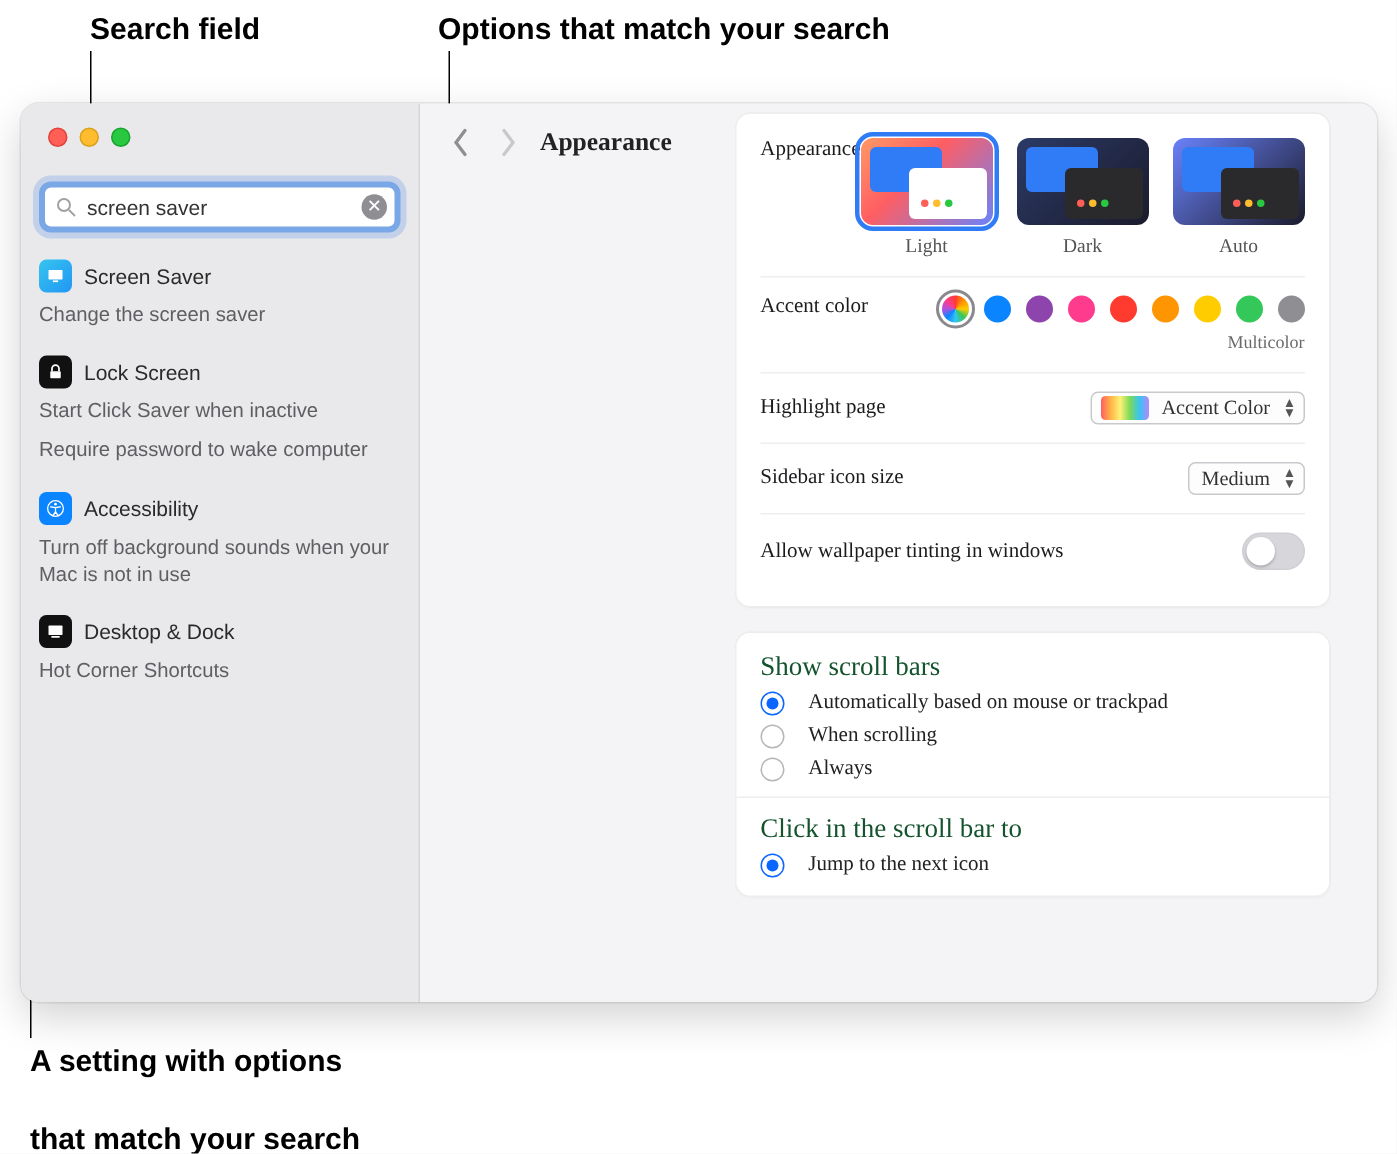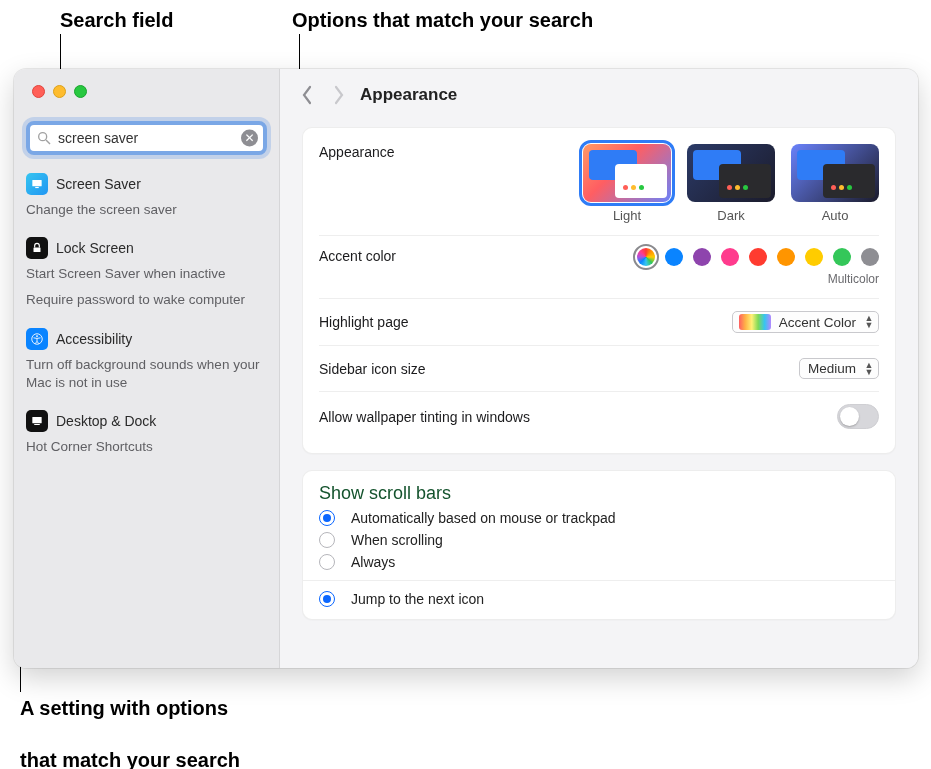--- a/index.html
+++ b/index.html
@@ -84,21 +84,21 @@
 }
 .gi-screensaver { background: linear-gradient(135deg,#36c5f0,#2196f3); }
 .gi-lock { background:#111; }
 .gi-access { background:#0a84ff; }
 .gi-desktop { background:#111; }
 .gicon svg { width:14px; height:14px; }
 .sub { margin-top:6px; color:#5f5f63; font-size:13.5px; line-height:1.35; }
 .sub + .sub { margin-top:8px; }
 
 
-.main { flex:1; background:#f4f4f6; display:flex; flex-direction:column; }
+.main { flex:1; background:#f4f4f6; display:flex; flex-direction:row;font-family:Liberation Serif, serif; }
 
 
 .topbar { height:52px; display:flex; align-items:center; gap:14px; padding:0 20px; }
 .nav-btns { display:flex; gap:18px; color:#9a9aa0; }
 .nav-btns svg { width:14px;height:20px; }
 .topbar h1 { font-size:17px; font-weight:600; color:#222; }
 
 
 .content { padding: 6px 22px 20px 22px; overflow:auto; color:#333; font-size:14px; }
 .card {
@@ -224,21 +224,21 @@
       <div class="group">
         <div class="group-header">
           <div class="gicon gi-lock">
             <svg viewBox="0 0 24 24">
                 <rect x="6" y="11" width="12" height="8" rx="1" fill="#fff"></rect>
                 <path d="M8 11V8a4 4 0 018 0v3" fill="none" stroke="#fff" stroke-width="2"></path>
               </svg>
           </div>
           <span>Lock Screen</span>
         </div>
-        <div class="sub">Start Screen Saver when inactive</div>
+        <div class="sub">Start Click Saver when inactive</div>
         <div class="sub">Require password to wake computer</div>
       </div>
 
       <div class="group">
         <div class="group-header">
           <div class="gicon gi-access">
             <svg viewBox="0 0 24 24">
                 <circle cx="12" cy="12" r="9" fill="none" stroke="#fff" stroke-width="1.5"></circle>
                 <circle cx="12" cy="7" r="1.6" fill="#fff"></circle>
                 <path d="M6 10l6 1 6-1M12 11v5m0 0l-3 4m3-4l3 4" stroke="#fff" stroke-width="1.5" fill="none"></path>
@@ -383,20 +383,21 @@
             <span>When scrolling</span>
           </label>
           <label class="radio-item">
             <span class="radio"></span>
             <span>Always</span>
           </label>
         </div>
 
         <div class="hr"></div>
 
+        <div class="section-head">Click in the scroll bar to</div>
         <div class="radio-list">
           <label class="radio-item">
             <span class="radio checked"></span>
             <span>Jump to the next icon</span>
           </label>
         </div>
       </div>
 
     </div>
   </div>

